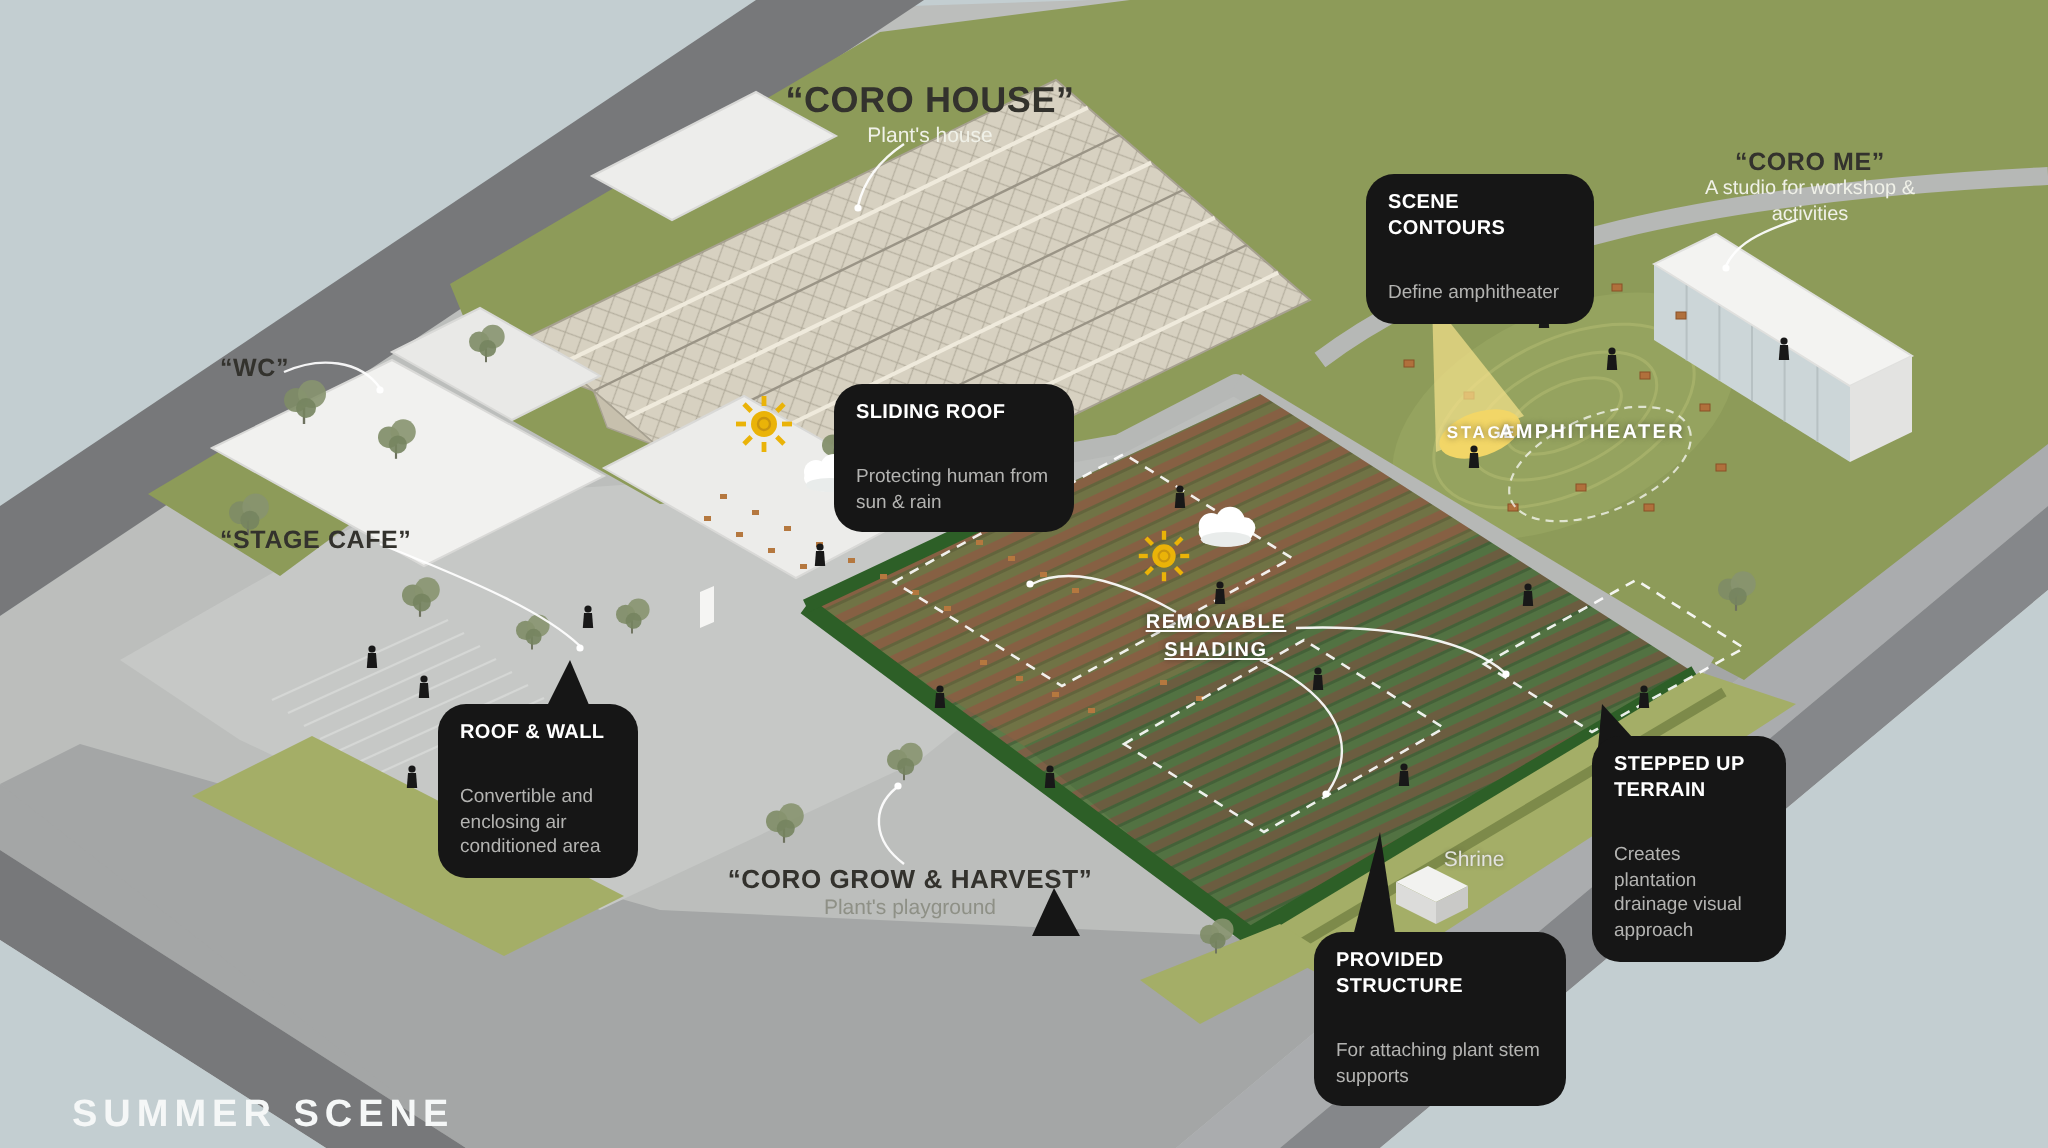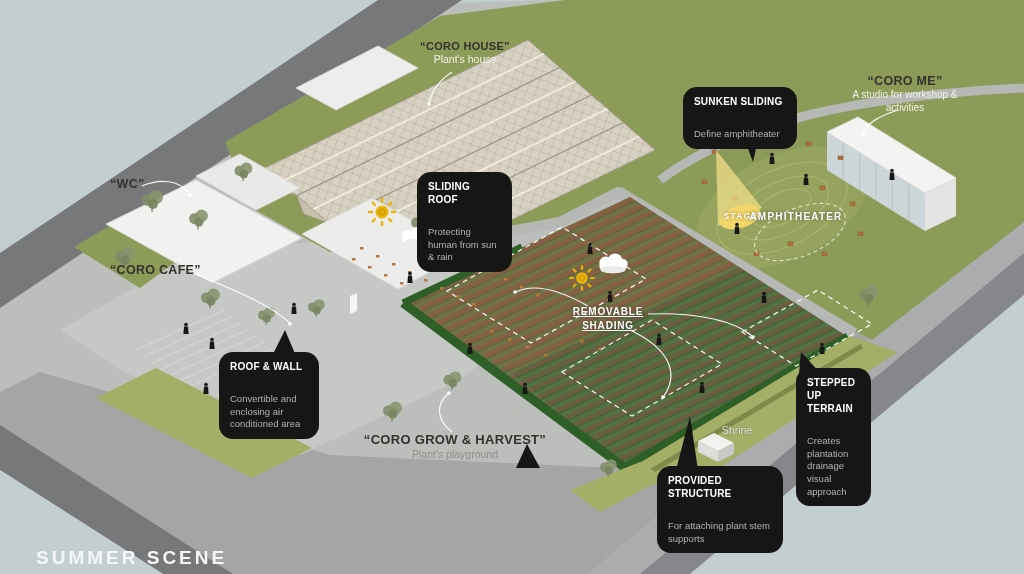--- a/index.html
+++ b/index.html
@@ -322,65 +322,65 @@
     <polygon points="272,356 296,356 285,330"></polygon>
     <polygon points="799,374 821,374 801,352"></polygon>
     <polygon points="516,468 540,468 527,444"></polygon>
     <polygon points="676,470 698,470 690,416"></polygon>
   </g>
 </svg>
 
 <div class="overlay">
 
   <div class="lbl ctr" style="left:465px;top:40px;">
-    <div class="t" style="font-size:11px;">“CORO HOUSE”</div>
+    <div class="t" style="font-size:18px;">“CORO HOUSE”</div>
     <div class="s s-white">Plant's house</div>
   </div>
 
   <div class="lbl" style="left:110px;top:177px;">
     <div class="t">“WC”</div>
   </div>
 
   <div class="lbl" style="left:110px;top:263px;">
-    <div class="t">“CORO CAFE”</div>
+    <div class="t">“STAGE CAFE”</div>
   </div>
 
   <div class="lbl ctr" style="left:905px;top:74px;width:120px;">
     <div class="t">“CORO ME”</div>
     <div class="s s-white" style="font-size:10px;line-height:1.25;">A studio for workshop &amp; activities</div>
   </div>
 
   <div class="lbl ctr" style="left:455px;top:432px;">
     <div class="t" style="font-size:13px;">“CORO GROW &amp; HARVEST”</div>
     <div class="s s-gray">Plant's playground</div>
   </div>
 
   <div id="lbl-shading" class="white-lbl ctr" style="left:608px;top:305px;text-decoration:underline;">REMOVABLE
 SHADING</div>
   <div id="lbl-stage" class="white-lbl ctr" style="left:741px;top:211px;">STAGE</div>
   <div id="lbl-amphi" class="white-lbl ctr" style="left:796px;top:211px;">AMPHITHEATER</div>
   <div id="lbl-shrine" class="ctr" style="left:737px;top:424px;">Shrine</div>
   <div id="scene-title" style="left:36px;top:547px;">SUMMER SCENE</div>
 
-  <div class="callout" style="left:417px;top:172px;width:95px;">
+  <div class="callout" style="left:417px;top:192px;width:120px;">
     <div class="t">SLIDING ROOF</div>
     <div class="b">Protecting human from sun &amp; rain</div>
   </div>
 
   <div class="callout" style="left:683px;top:87px;width:114px;">
-    <div class="t">SUNKEN SLIDING</div>
+    <div class="t">SCENE CONTOURS</div>
     <div class="b">Define amphitheater</div>
   </div>
 
   <div class="callout" style="left:219px;top:352px;width:100px;">
     <div class="t">ROOF &amp; WALL</div>
     <div class="b">Convertible and enclosing air conditioned area</div>
   </div>
 
-  <div class="callout" style="left:796px;top:368px;width:75px;">
+  <div class="callout" style="left:796px;top:368px;width:97px;">
     <div class="t">STEPPED UP TERRAIN</div>
     <div class="b">Creates plantation drainage visual approach</div>
   </div>
 
 
   <div class="callout" style="left:657px;top:466px;width:126px;">
     <div class="t">PROVIDED STRUCTURE</div>
     <div class="b">For attaching plant stem supports</div>
   </div>
 </div>

